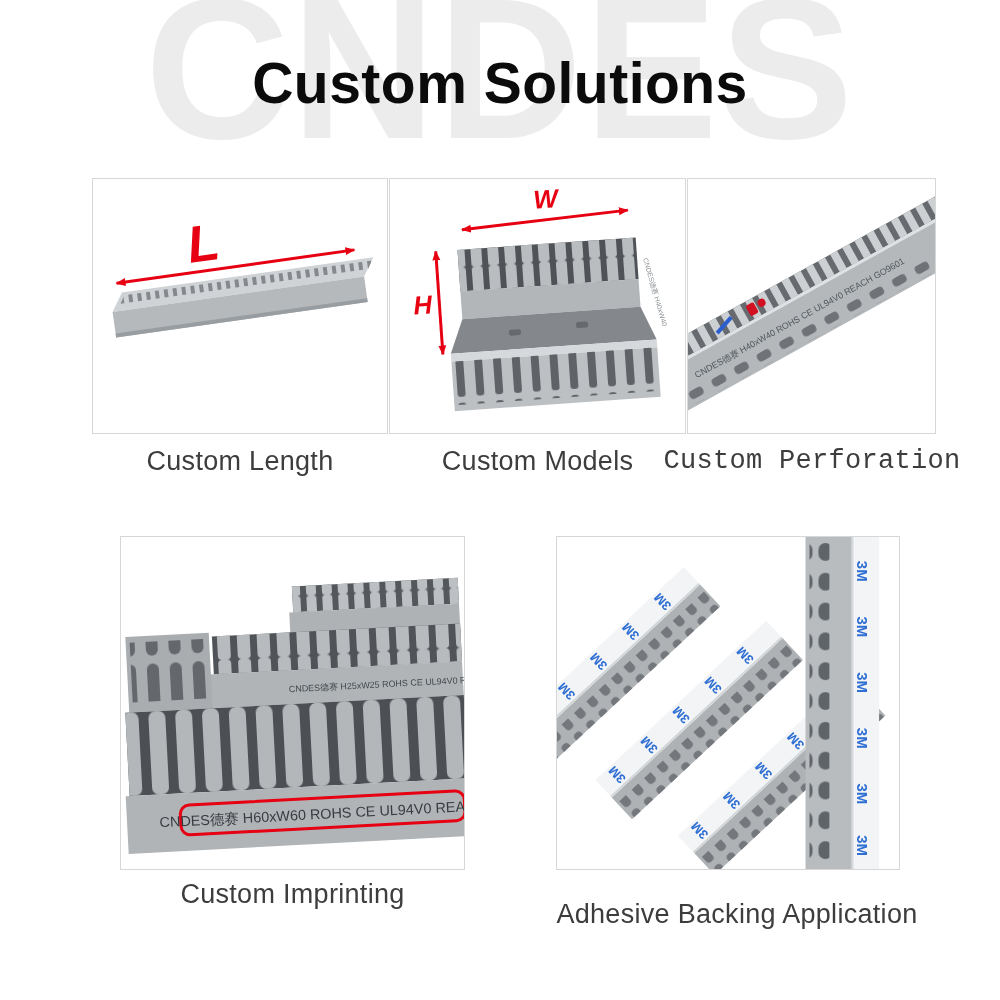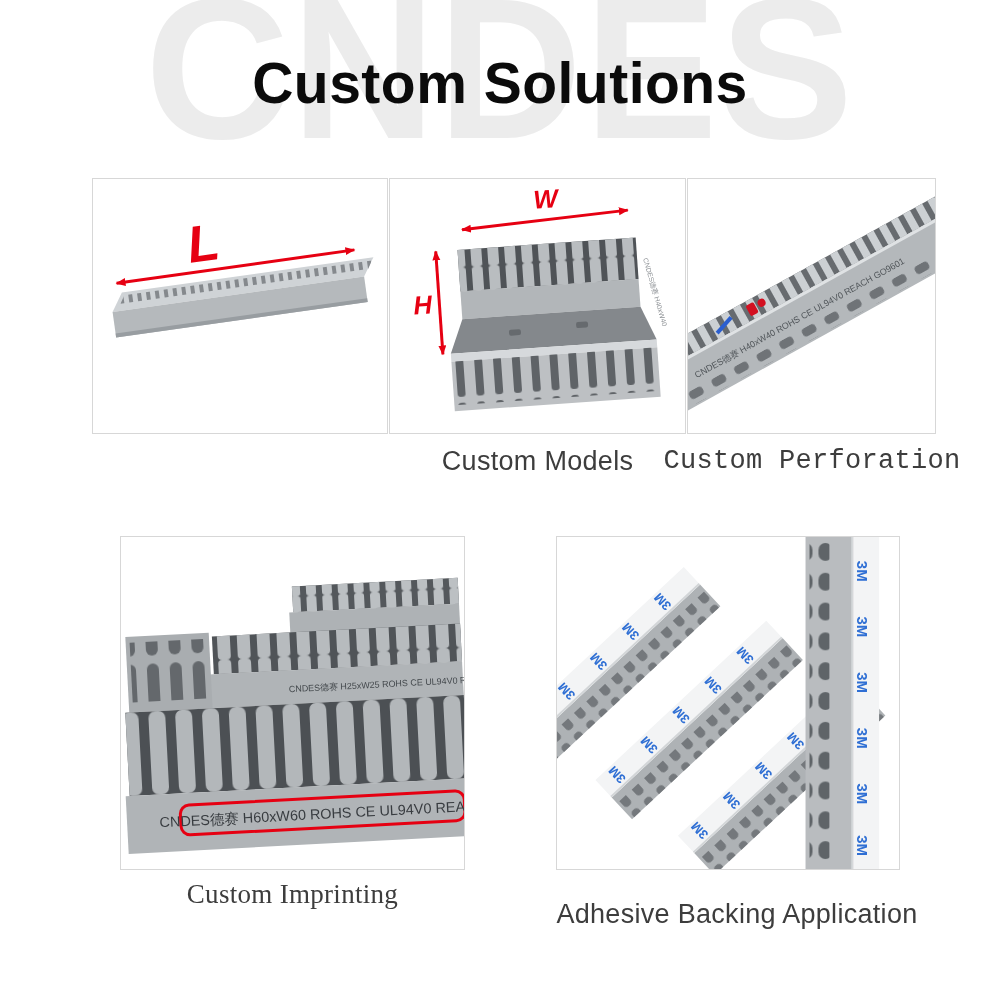--- a/index.html
+++ b/index.html
@@ -26,21 +26,21 @@
   #panel-perforation{left:687px;top:178px;width:249px;height:256px;}
   #panel-imprinting{left:120px;top:536px;width:345px;height:334px;}
   #panel-adhesive{left:556px;top:536px;width:344px;height:334px;}
   .caption{
     position:absolute;text-align:center;font-size:27px;color:#3d3d3d;
     letter-spacing:0.3px;z-index:2;white-space:nowrap;
   }
   #caption-length{left:92px;top:446px;width:296px;}
   #caption-models{left:389px;top:446px;width:297px;}
   #caption-perforation{left:662px;top:446px;width:300px;font-family:Liberation Mono, monospace;}
-  #caption-imprinting{left:120px;top:879px;width:345px;font-family:Liberation Serif, serif;}
+  #caption-imprinting{left:120px;top:879px;width:345px;}
   #caption-adhesive{left:537px;top:879px;width:400px;margin-top:20px;}
   svg text{font-family:"Liberation Sans",sans-serif;}
 </style>
 </head>
 <body>
 
 <div class="canvas">
 
   <div class="watermark">CNDES</div>
   <h1 class="title">Custom Solutions</h1>
@@ -212,18 +212,19 @@
         <text transform="translate(302,24) rotate(90)" font-size="15" font-weight="bold" fill="#2f6fd4">3M</text>
         <text transform="translate(302,80) rotate(90)" font-size="15" font-weight="bold" fill="#2f6fd4">3M</text>
         <text transform="translate(302,136) rotate(90)" font-size="15" font-weight="bold" fill="#2f6fd4">3M</text>
         <text transform="translate(302,192) rotate(90)" font-size="15" font-weight="bold" fill="#2f6fd4">3M</text>
         <text transform="translate(302,248) rotate(90)" font-size="15" font-weight="bold" fill="#2f6fd4">3M</text>
         <text transform="translate(302,300) rotate(90)" font-size="15" font-weight="bold" fill="#2f6fd4">3M</text>
       </g>
     </svg>
   </div>
 
+  <div class="caption" id="caption-length">Custom Length</div>
   <div class="caption" id="caption-models">Custom Models</div>
   <div class="caption" id="caption-perforation">Custom Perforation</div>
   <div class="caption" id="caption-imprinting">Custom Imprinting</div>
   <div class="caption" id="caption-adhesive">Adhesive Backing Application</div>
 
 </div>
 
 </body></html>

